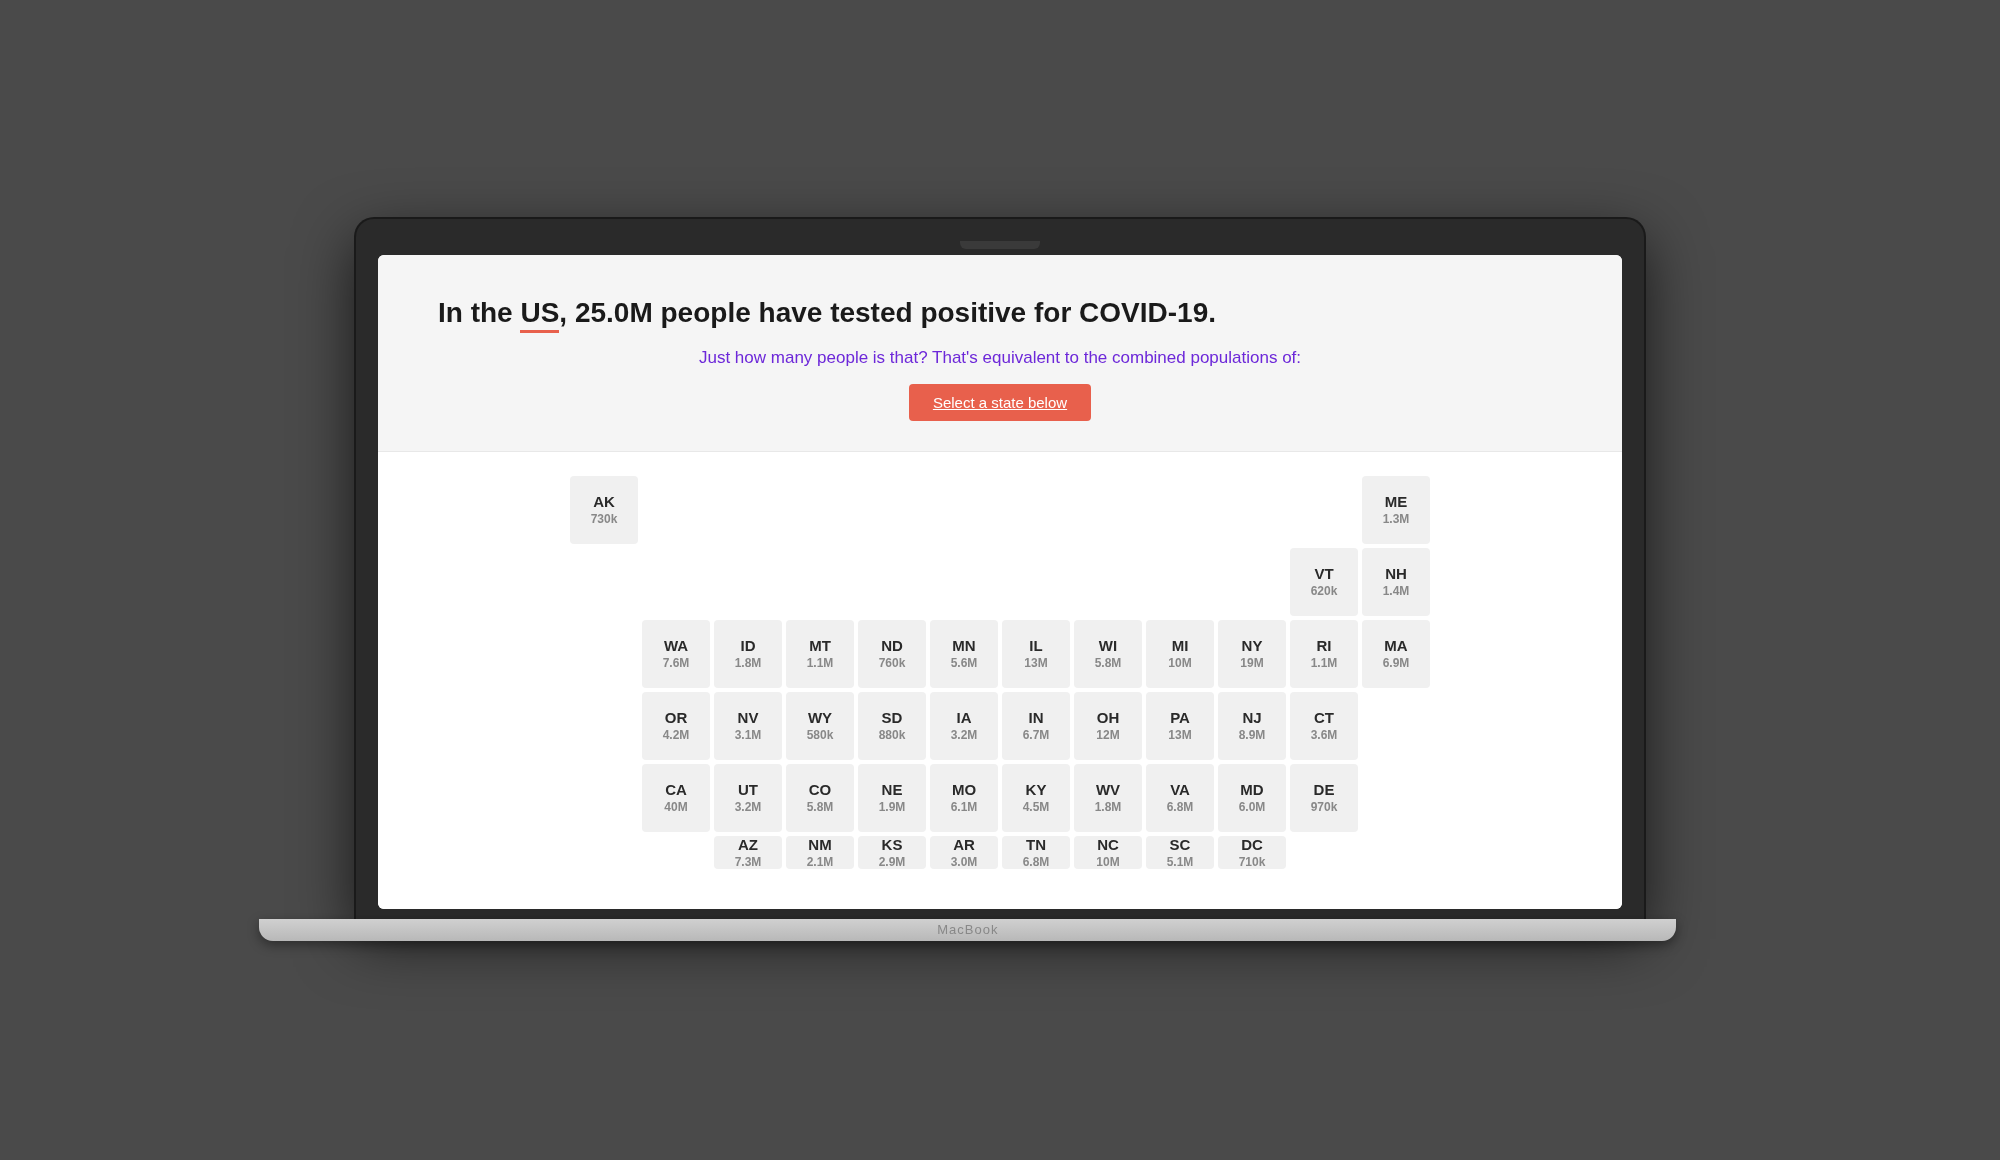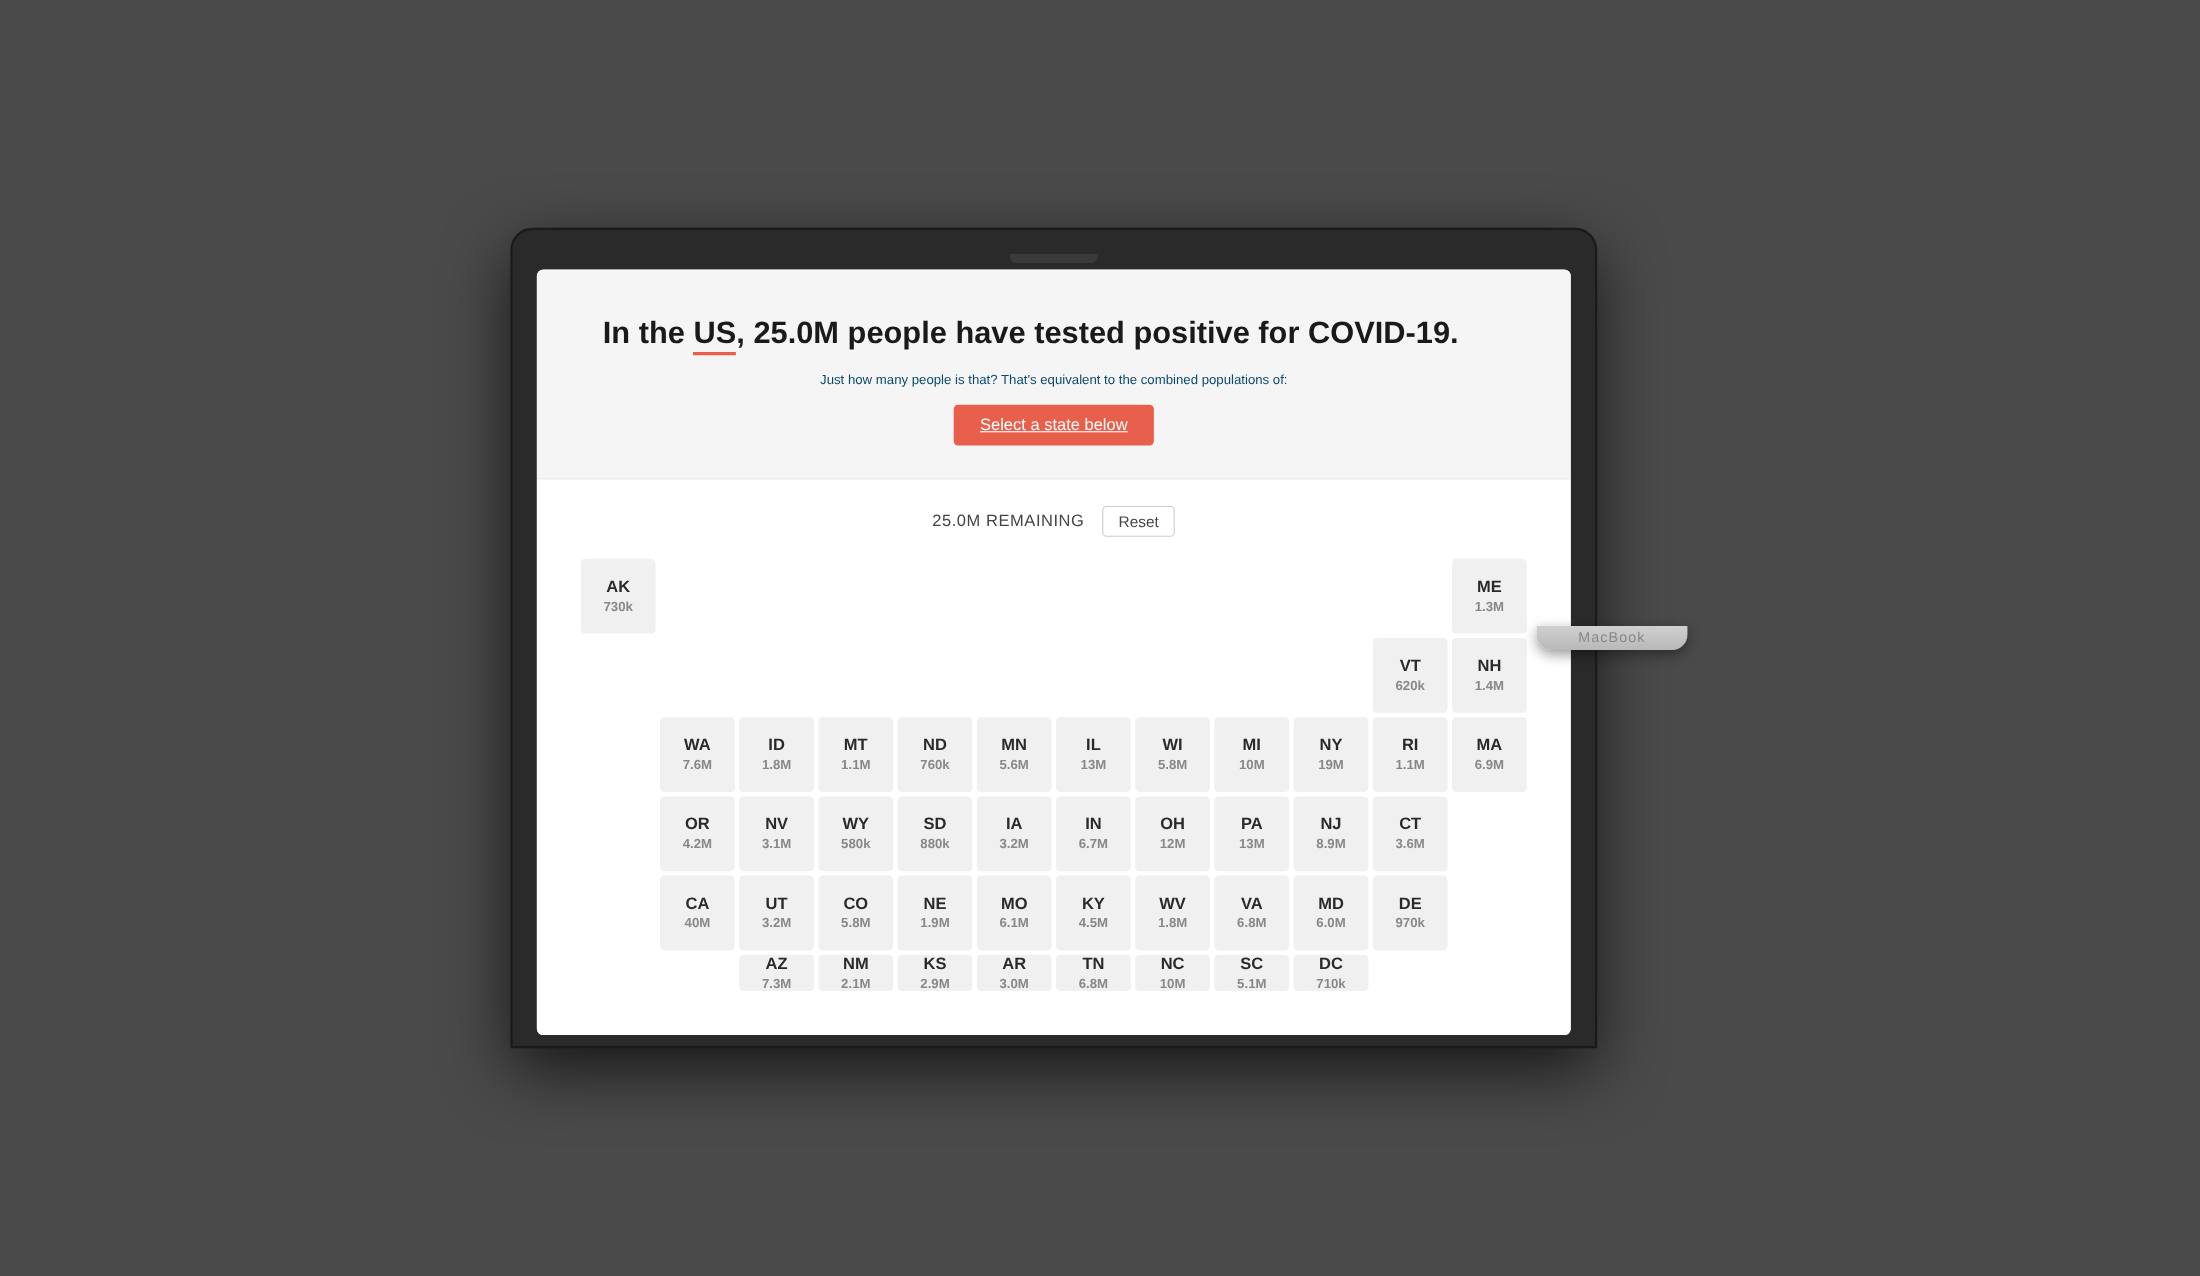--- a/index.html
+++ b/index.html
@@ -7,23 +7,23 @@
       background: #4a4a4a;
       display: flex;
       justify-content: center;
       align-items: center;
       min-height: 100vh;
       font-family: -apple-system, BlinkMacSystemFont, 'Helvetica Neue', Arial, sans-serif;
     }
 
     .laptop-wrapper {
       position: relative;
-      width: 1068px;
-      display: flex;
-      flex-direction: row;
+      width: 1288px;
+      display: flex;
+      flex-direction: column;
       align-items: center;
     }
 
     .laptop-screen-bezel {
       background: #2a2a2a;
       border-radius: 18px 18px 0 0;
       padding: 22px 22px 10px 22px;
       width: 100%;
       box-shadow: 0 0 0 2px #1a1a1a, 0 20px 60px rgba(0,0,0,0.7);
     }
@@ -77,22 +77,22 @@
       margin-bottom: 6px;
     }
 
     .title-underline {
       display: inline;
       border-bottom: 3px solid #e8604c;
       padding-bottom: 2px;
     }
 
     .subtitle {
-      font-size: 12px;
-      color: #0c4a6e;
+      font-size: 17px;
+      color: #6d28d9;
       text-align: center;
       margin-top: 16px;
       margin-bottom: 16px;
     }
 
     .select-btn {
       display: block;
       margin: 0 auto;
       background: #e8604c;
       color: white;
@@ -185,24 +185,20 @@
 
       <div class="header-section">
         <div class="main-title">
           <span>In the </span><span class="title-underline">US</span><span>, 25.0M people have tested positive for COVID-19.</span>
         </div>
         <div class="subtitle">Just how many people is that? That's equivalent to the combined populations of:</div>
         <button class="select-btn">Select a state below</button>
       </div>
 
       <div class="map-section">
-        <div class="map-header">
-          <span class="remaining-text">25.0M REMAINING</span>
-          <button class="reset-btn">Reset</button>
-        </div>
 
         <div class="state-grid-container">
           <div class="state-grid" id="state-grid">
           <div class="state-cell">
                 <span class="state-abbr">AK</span>
                 <span class="state-pop">730k</span>
               </div>
               <div class="state-cell empty-cell"></div>
               <div class="state-cell empty-cell"></div>
               <div class="state-cell empty-cell"></div>

